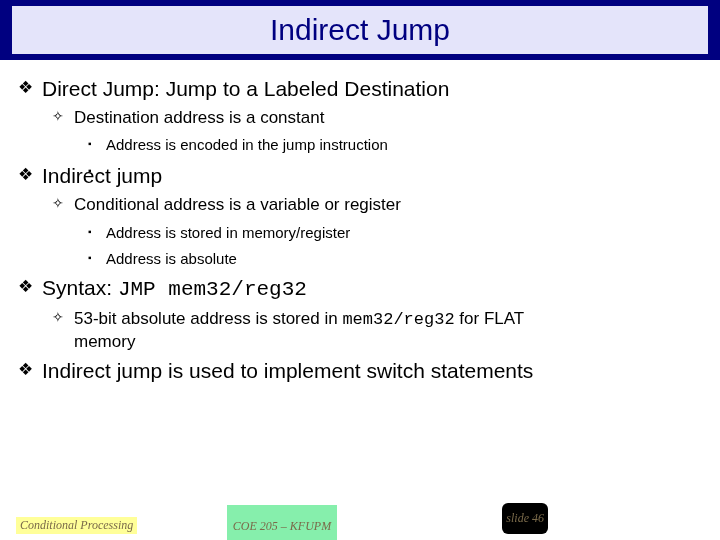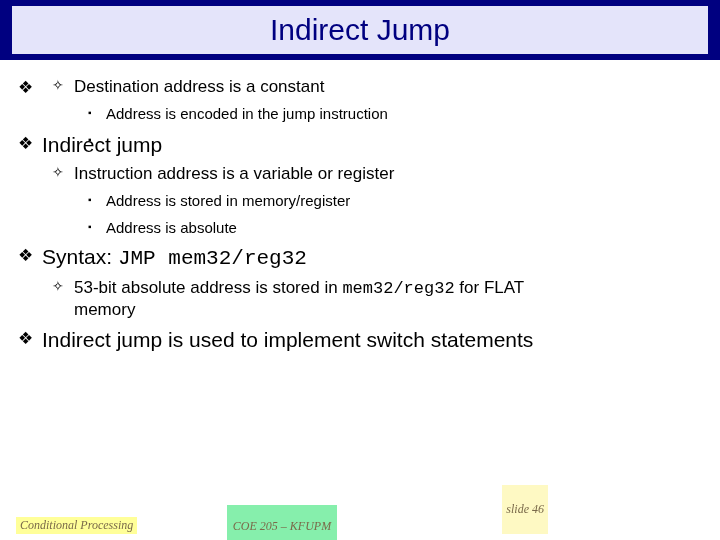--- a/index.html
+++ b/index.html
@@ -119,39 +119,41 @@
     text-align: center;
   }
   .footer .center span {
     background: #86efac;
     padding: 14px 6px;
   }
   .footer .right {
     position: absolute;
     right: 16px;
     bottom: 6px;
-    background: #fef9c3;
-    padding: 17px 4px;
+    background: #000000;
+    padding: 8px 4px;
+    border-radius: 6px;
   }
 </style>
 </head>
 <body>
 
 <div class="slide">
 
   <div class="title-bar">
     <div class="title-inner">
       <span class="title-text">Indirect Jump</span>
     </div>
   </div>
 
   <div class="body">
 
     <div class="lvl1">
       <span class="bullet">❖</span>
+      <span>Direct Jump: Jump to a Labeled Destination</span>
     </div>
 
     <div class="lvl2">
       <span class="bullet">✧</span>
       <span>Destination address is a constant</span>
     </div>
 
     <div class="lvl3">
       <span class="bullet">▪</span>
       <span>Address is encoded in the jump instruction</span>
@@ -161,21 +163,21 @@
       <span class="bullet">▪</span>
     </div>
 
     <div class="lvl1">
       <span class="bullet">❖</span>
       <span>Indirect jump</span>
     </div>
 
     <div class="lvl2">
       <span class="bullet">✧</span>
-      <span>Instruction address is a variable or register</span>
+      <span>Conditional address is a variable or register</span>
     </div>
 
     <div class="lvl3">
       <span class="bullet">▪</span>
       <span>Address is stored in memory/register</span>
     </div>
 
     <div class="lvl3">
       <span class="bullet">▪</span>
       <span>Address is absolute</span>

